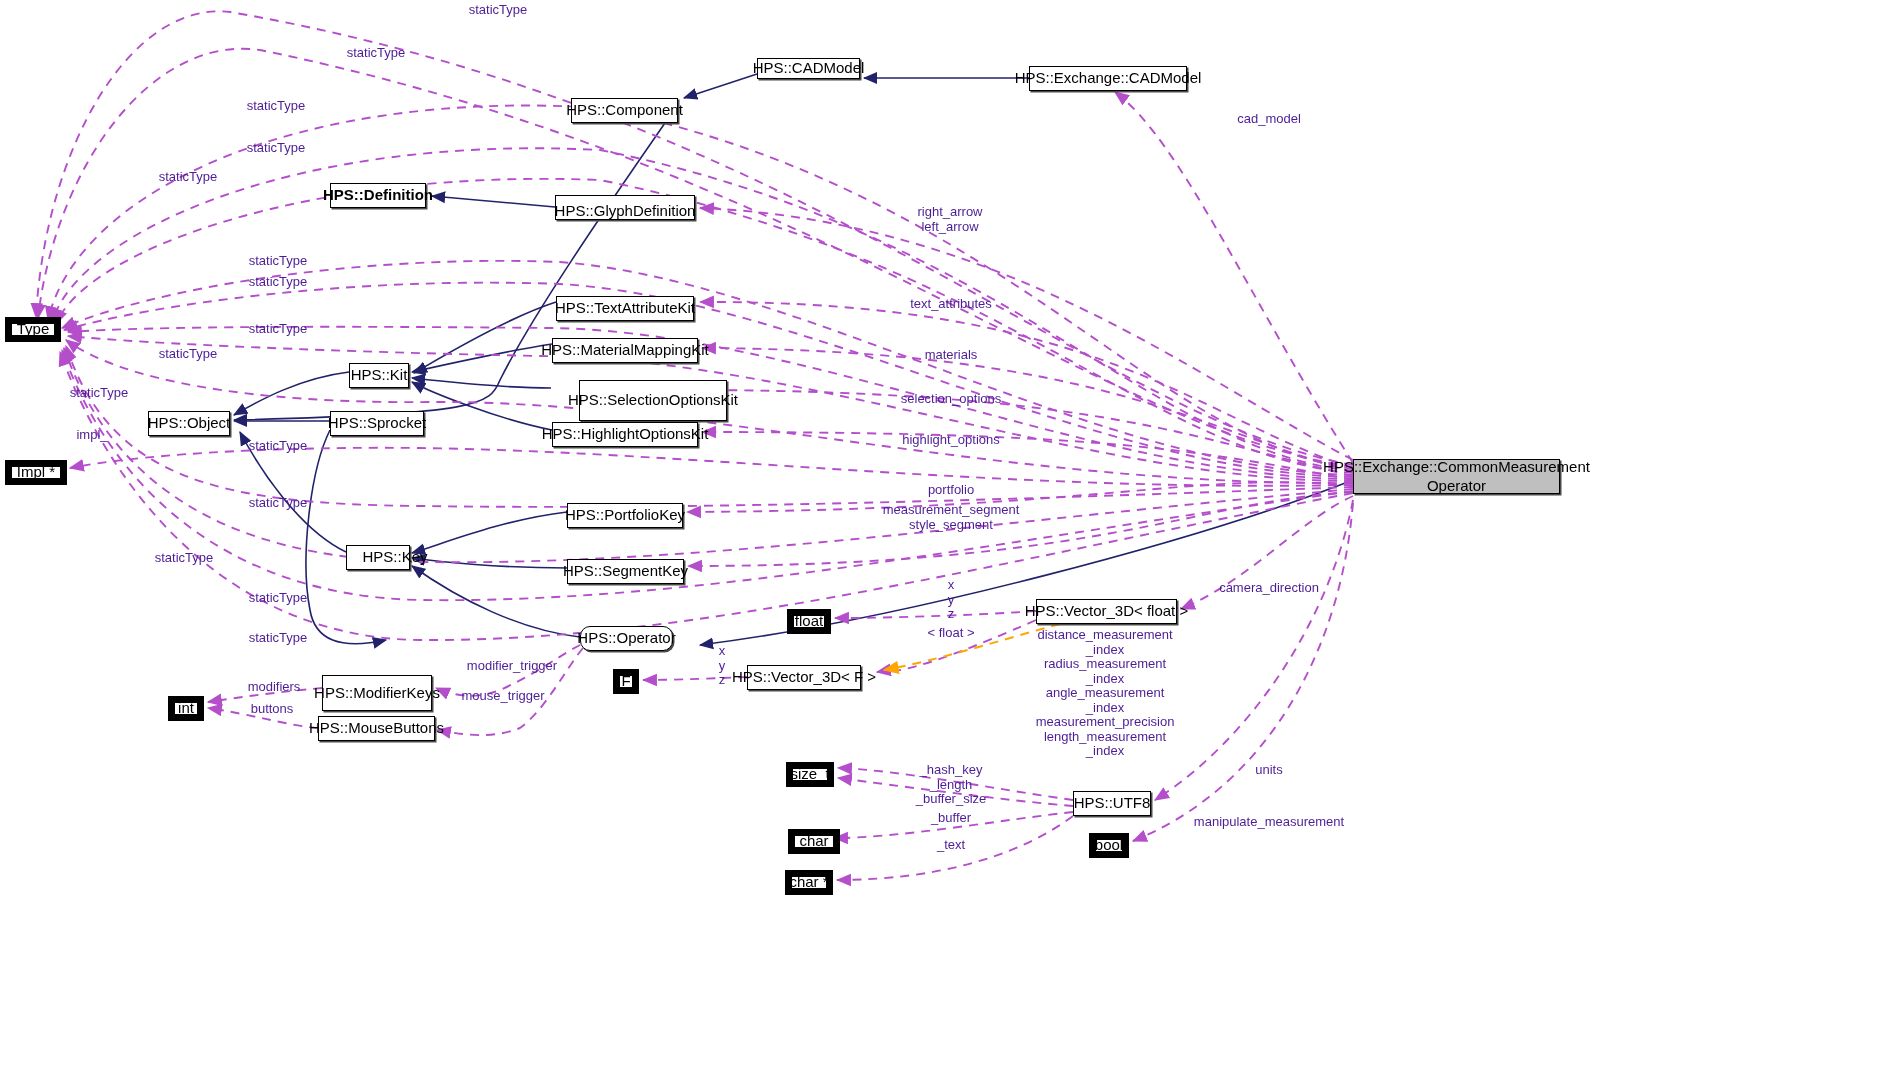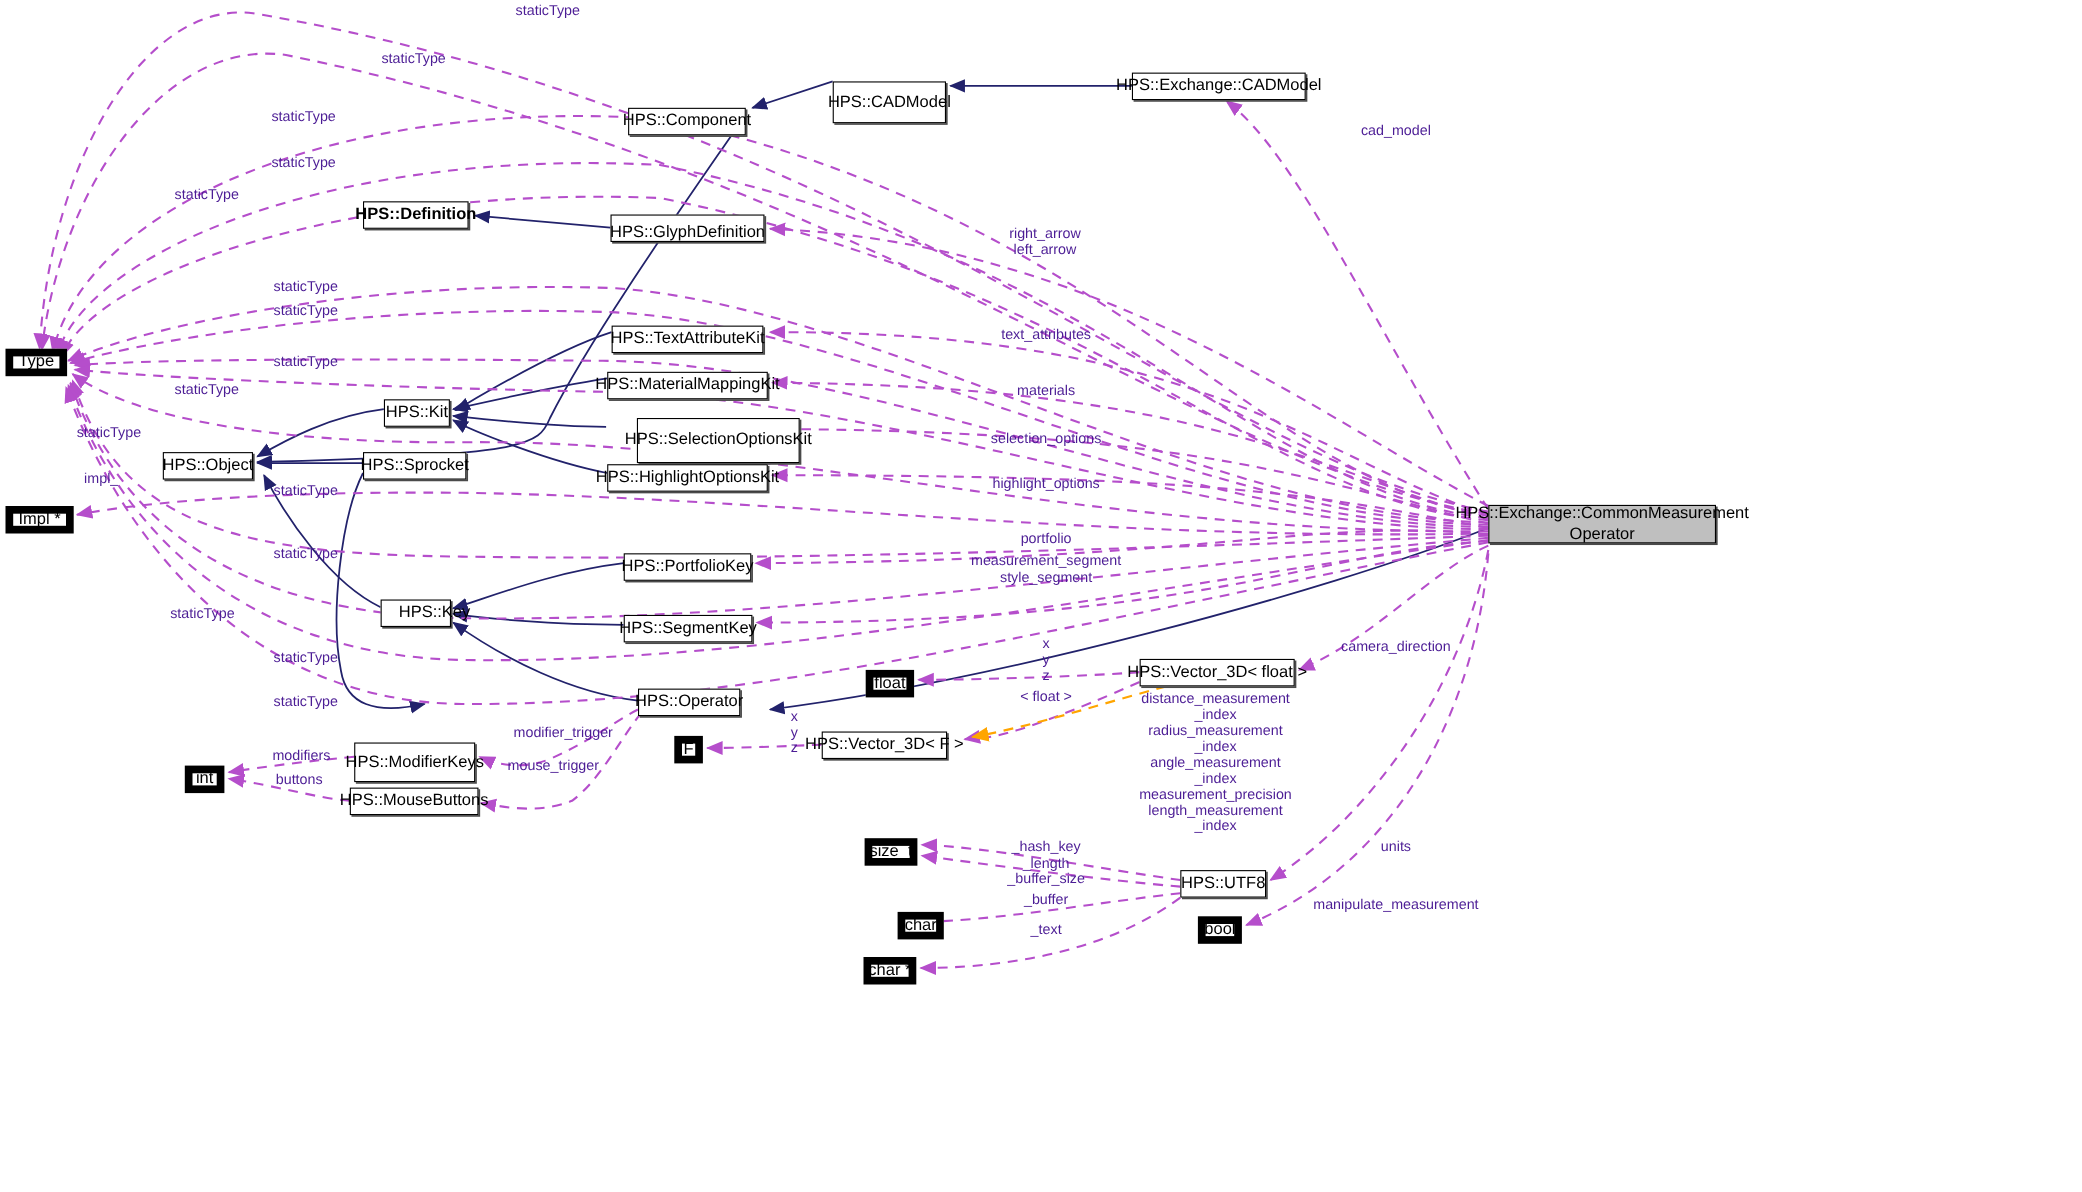--- a/index.html
+++ b/index.html
@@ -184,21 +184,21 @@
       </div>
       <div class="node cls" style="left: 322px; top: 675px; width: 110px; height: 36px;">
         <span>HPS::ModifierKeys</span>
       </div>
       <div class="node cls" style="left: 318px; top: 716px; width: 117px; height: 25px;">
         <span>HPS::MouseButtons</span>
       </div>
       <div class="node cls" style="left: 571px; top: 98px; width: 107px; height: 25px;">
         <span>HPS::Component</span>
       </div>
-      <div class="node cls" style="left: 757px; top: 74px; width: 103px; height: 38px;">
+      <div class="node cls" style="left: 757px; top: 58px; width: 103px; height: 21px;">
         <span>HPS::CADModel</span>
       </div>
       <div class="node cls" style="left: 555px; top: 195px; width: 140px; height: 25px; align-items: flex-end;">
         <span>HPS::GlyphDefinition</span>
       </div>
       <div class="node cls" style="left: 556px; top: 296px; width: 138px; height: 25px;">
         <span>HPS::TextAttributeKit</span>
       </div>
       <div class="node cls" style="left: 552px; top: 338px; width: 146px; height: 25px;">
         <span>HPS::MaterialMappingKit</span>
@@ -208,39 +208,39 @@
       </div>
       <div class="node cls" style="left: 552px; top: 422px; width: 146px; height: 25px;">
         <span>HPS::HighlightOptionsKit</span>
       </div>
       <div class="node cls" style="left: 567px; top: 503px; width: 116px; height: 25px;">
         <span>HPS::PortfolioKey</span>
       </div>
       <div class="node cls" style="left: 567px; top: 559px; width: 117px; height: 25px;">
         <span>HPS::SegmentKey</span>
       </div>
-      <div class="node cls" style="left: 580px; top: 626px; width: 93px; height: 25px;">
+      <div class="node cls" style="left: 580px; top: 626px; width: 93px; height: 25px; border-radius: 10px;">
         <span>HPS::Operator</span>
       </div>
       <div class="node basic" style="left: 613px; top: 669px; width: 26px; height: 25px;">
         <span>F</span>
       </div>
       <div class="node basic" style="left: 787px; top: 609px; width: 44px; height: 25px;">
         <span>float</span>
       </div>
       <div class="node cls" style="left: 747px; top: 665px; width: 114px; height: 25px;">
         <span>HPS::Vector_3D&lt; F &gt;</span>
       </div>
       <div class="node cls" style="left: 1036px; top: 599px; width: 141px; height: 25px;">
         <span>HPS::Vector_3D&lt; float &gt;</span>
       </div>
       <div class="node basic" style="left: 786px; top: 762px; width: 48px; height: 25px;">
         <span>size_t</span>
       </div>
-      <div class="node basic" style="left: 788px; top: 829px; width: 42px; height: 25px; margin-left: 28px;">
+      <div class="node basic" style="left: 788px; top: 829px; width: 52px; height: 25px;">
         <span>char</span>
       </div>
       <div class="node basic" style="left: 785px; top: 870px; width: 48px; height: 25px;">
         <span>char *</span>
       </div>
       <div class="node cls" style="left: 1073px; top: 791px; width: 78px; height: 25px;">
         <span>HPS::UTF8</span>
       </div>
       <div class="node basic" style="left: 1089px; top: 833px; width: 40px; height: 25px;">
         <span>bool</span>

